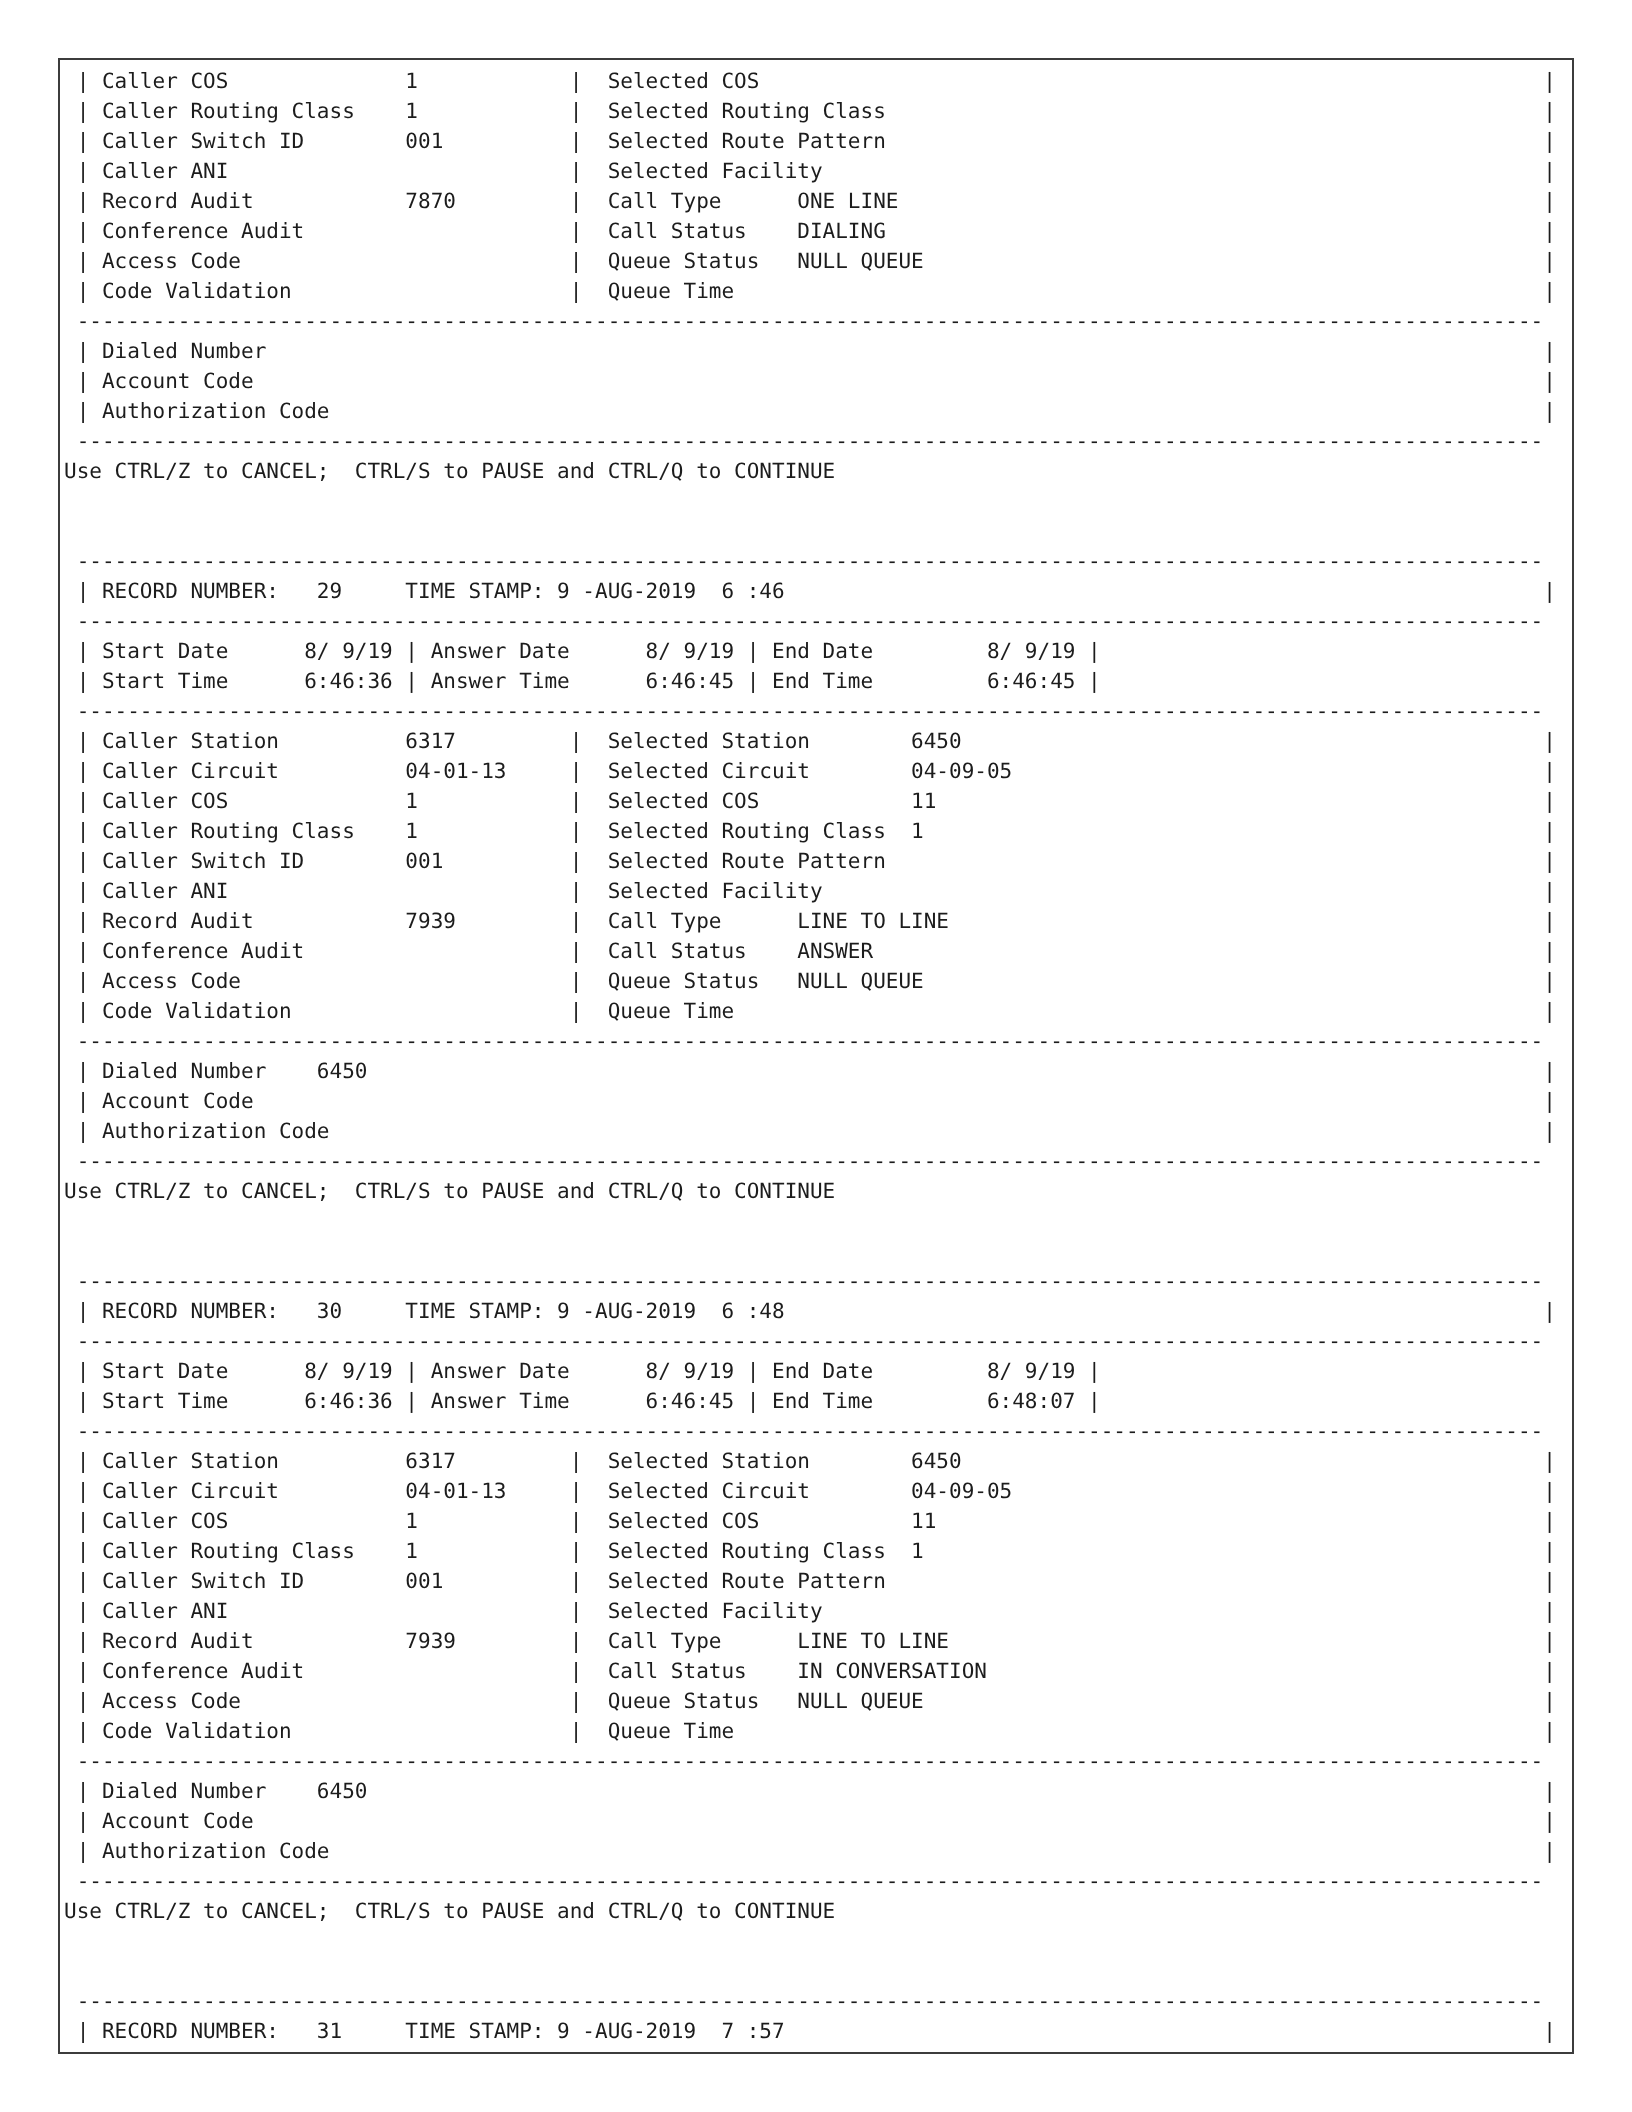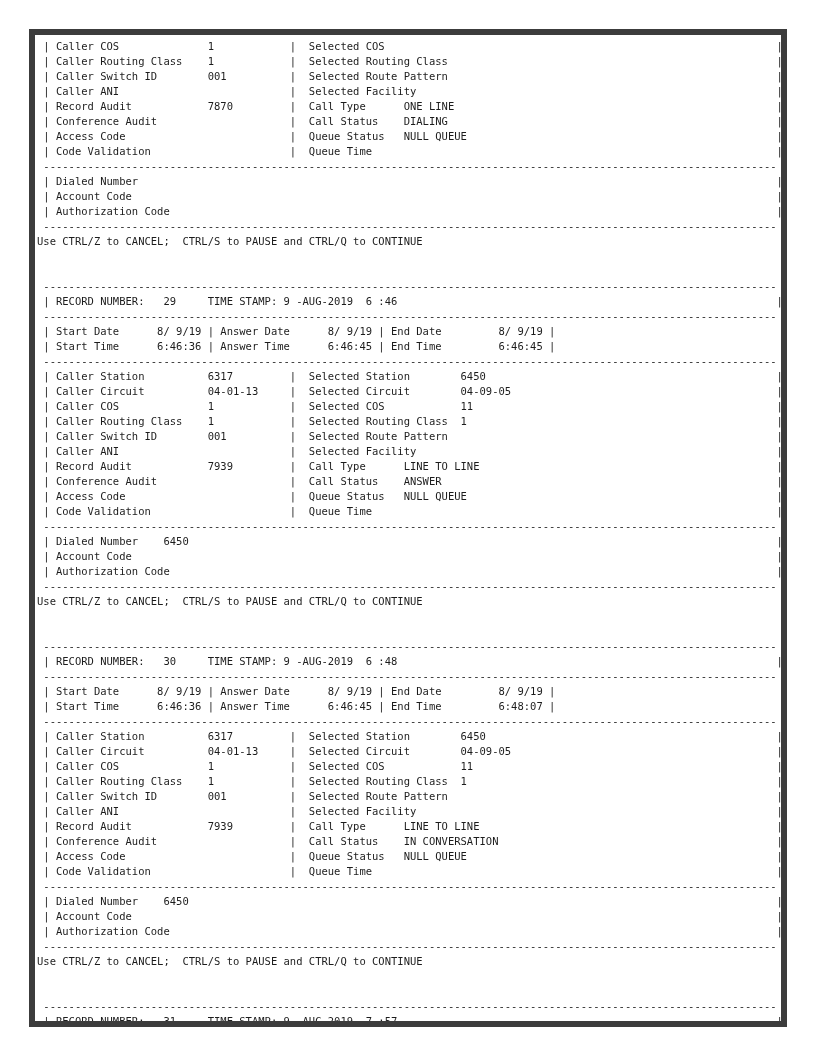--- a/index.html
+++ b/index.html
@@ -7,21 +7,21 @@
     background: #ffffff;
   }
   body {
     width: 816px; height: 1056px;
     position: relative;
     font-family: "DejaVu Sans Mono", monospace;
   }
   .frame {
     position: absolute;
     left: 29px; top: 29px; right: 29px; bottom: 29px;
-    border: 6px solid #0369a1;
+    border: 1px solid #0369a1;
     padding: 4px 2px 2px 2px;
     overflow: hidden;
     background: #ffffff;
   }
   .term {
     font-family: "DejaVu Sans Mono", monospace;
     font-size: 10.5px;
     line-height: 15px;
     color: #1c1c1c;
     white-space: pre;

